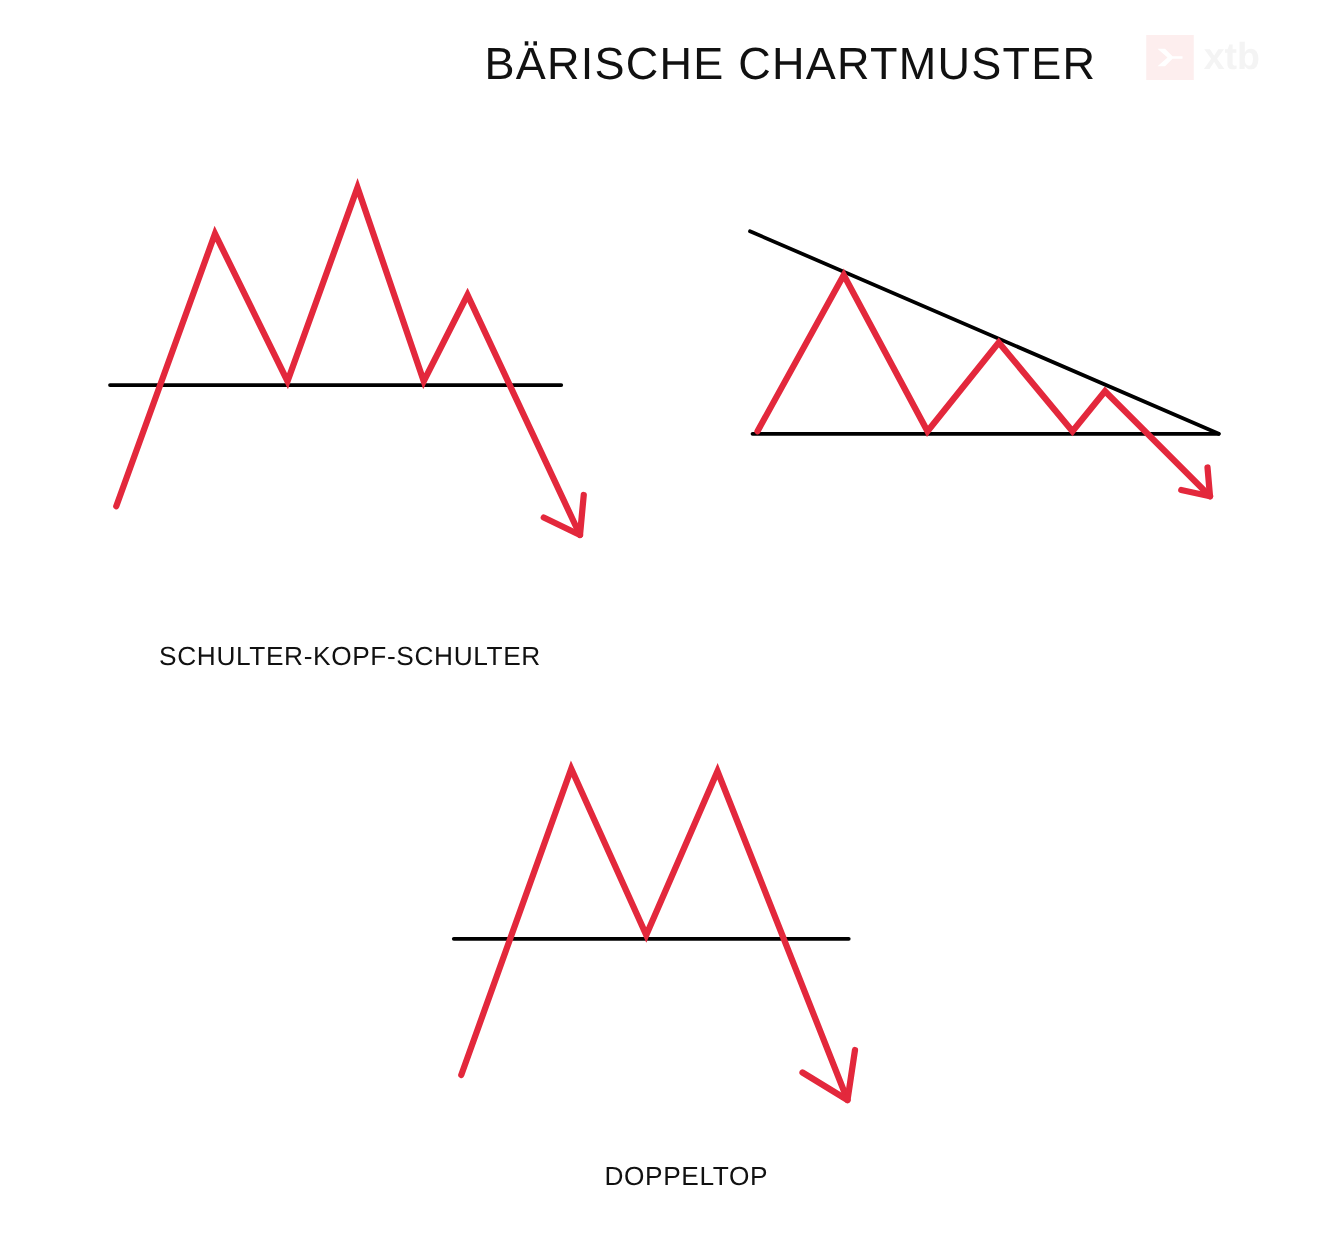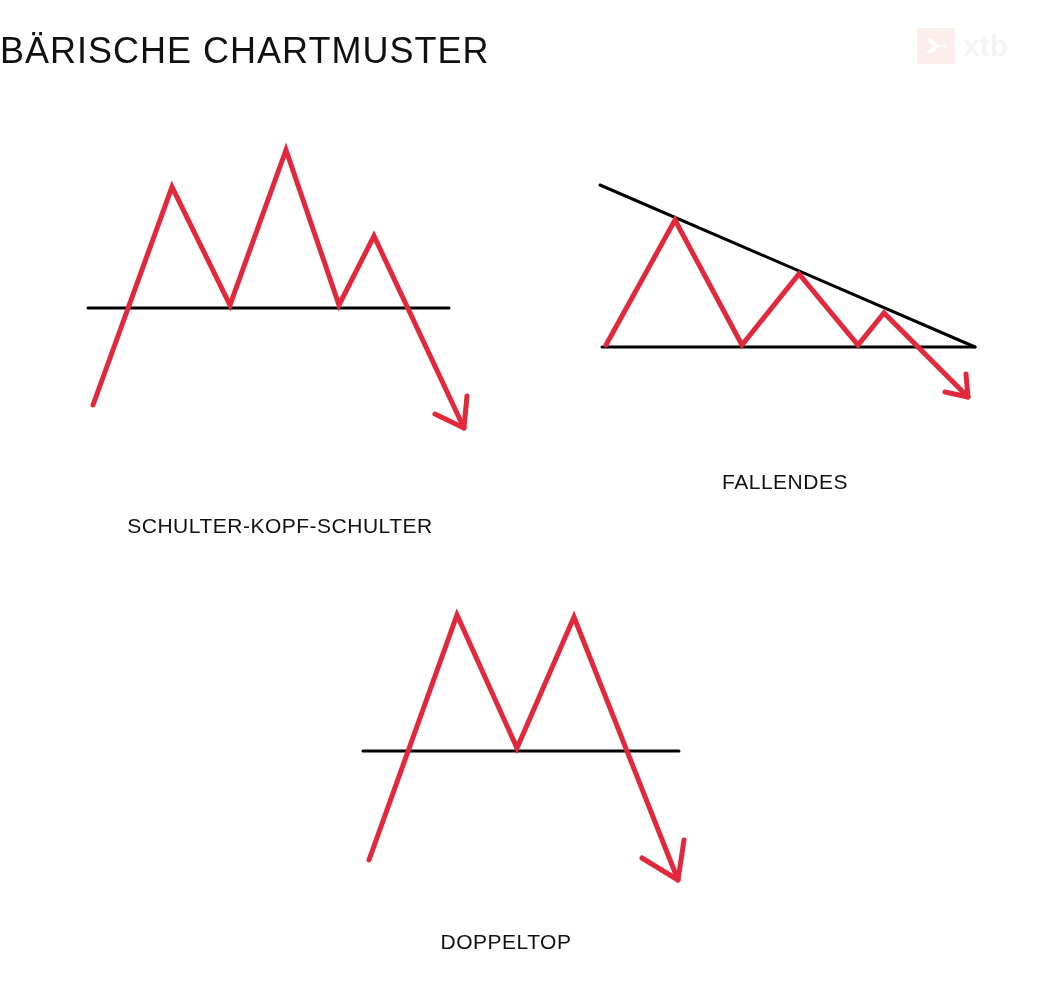--- a/index.html
+++ b/index.html
@@ -1,18 +1,18 @@
 <!DOCTYPE html>
 <html><head>
 <meta charset="utf-8">
 <style>
   html, body { margin: 0; padding: 0; background: #ffffff; }
   body { width: 1057px; height: 987px; position: relative; overflow: hidden;
          font-family: "Liberation Sans", "DejaVu Sans", sans-serif; color: #111; }
-  .title { position: absolute; left: 0; top: 30px; width: 877px; text-align: left;
+  .title { position: absolute; left: 0; top: 30px; width: 877px; text-align: right;
            font-size: 36px; letter-spacing: 1px; font-weight: 400; color: #111; }
   .logo { position: absolute; left: 917px; top: 28px; display: flex; align-items: center; gap: 8px; }
   .logo-box { width: 38px; height: 36px; background: #fdeeee; display: flex; align-items: center; justify-content: center; }
   .logo-text { font-size: 30px; font-weight: 700; color: #f4f4f4; letter-spacing: 0px; }
   .label { position: absolute; font-size: 21px; letter-spacing: 0.5px; color: #111; text-align: center; line-height: 28px; }
   svg.diagram { position: absolute; left: 0; top: 0; }
 </style>
 </head>
 <body>
 
@@ -45,16 +45,15 @@
   <g>
     <line x1="363" y1="751" x2="679" y2="751" stroke="#000" stroke-width="3" stroke-linecap="round"></line>
     <polyline points="369,860 457,615 517,748 574,617 678,880" fill="none" stroke="#e3283c" stroke-width="5" stroke-linejoin="miter" stroke-linecap="round"></polyline>
     <polyline points="642,858 678,880 684,840" fill="none" stroke="#e3283c" stroke-width="5" stroke-linecap="round" stroke-linejoin="round"></polyline>
   </g>
 </svg>
 
 <div class="label" style="left:100px; top:512px; width:360px;">SCHULTER-KOPF-SCHULTER</div>
 
 <div class="label" style="left:690px; top:468px; width:190px;">
-  <div>FALLENDES</div>
 </div>
 
-<div class="label" style="left:406px; top:928px; width:200px;">DOPPELTOP</div>
+<div class="label" style="left:449px; top:928px; width:200px;">DOPPELTOP</div>
 
 </body></html>

